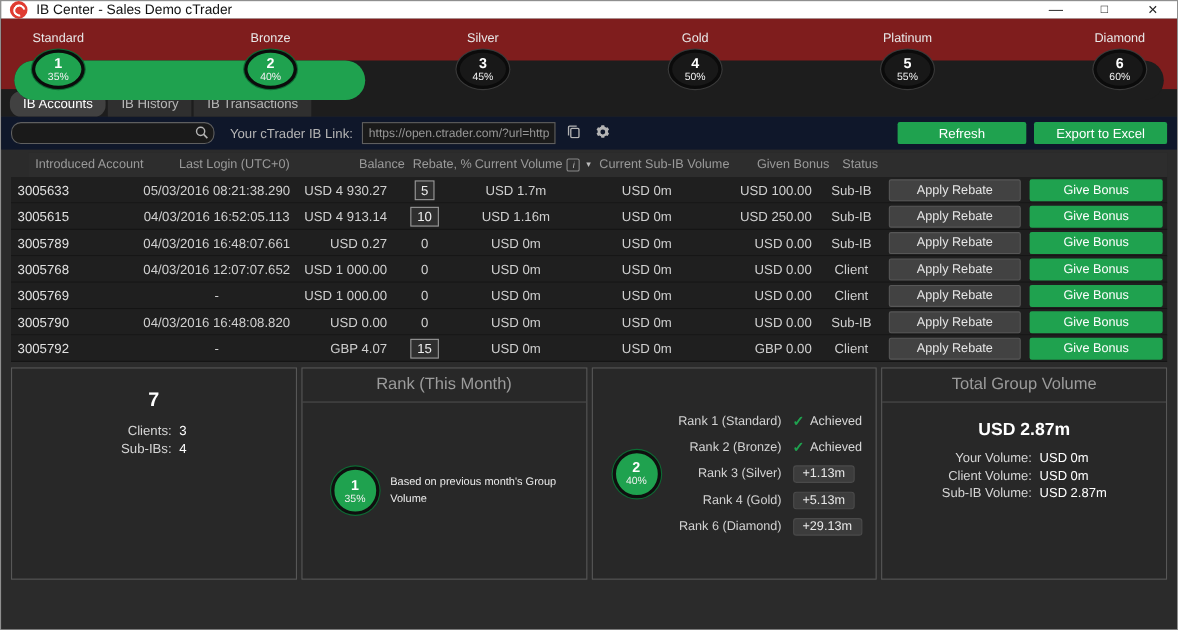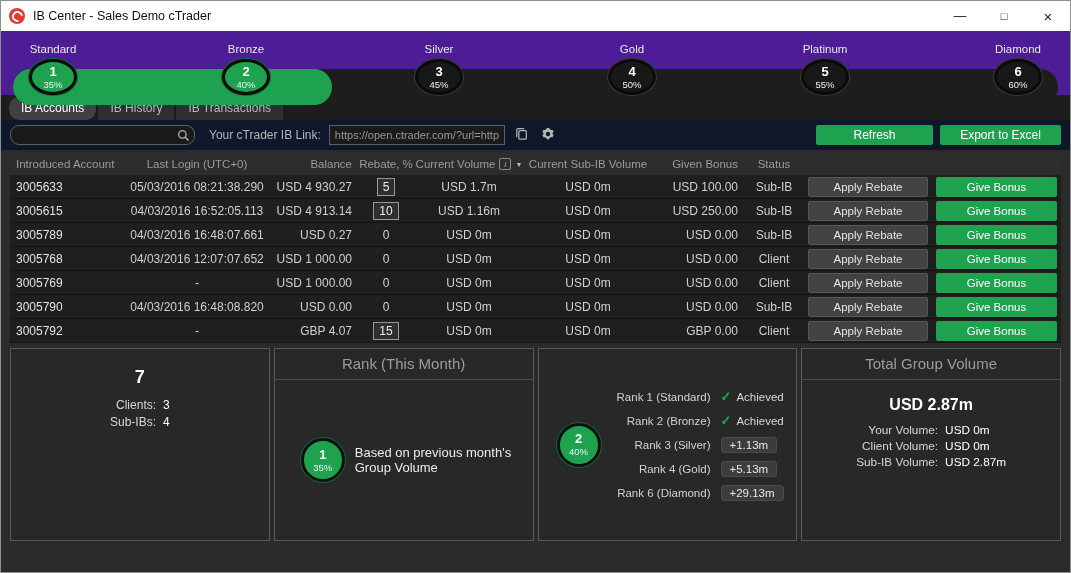--- a/index.html
+++ b/index.html
@@ -8,32 +8,32 @@
     font-family: "Liberation Sans", sans-serif;
     background: #2b2b2b;
     border: 1px solid #8f8f8f;
     overflow: hidden;
     position: relative;
     --accent-green: #1fa24f;
     --logo-red: #e03c31;
   }
 
   
-  .titlebar { height: 30px; background: #ffffff; display: flex; align-items: center; padding-left: 8px; justify-content: space-between; }
+  .titlebar { height: 16px; background: #ffffff; display: flex; align-items: center; padding-left: 8px; justify-content: space-between; }
   .logo { width: 16px; height: 16px; border-radius: 50%; background: var(--logo-red); position: relative; flex: 0 0 auto; }
   .logo::after { content: ""; position: absolute; left: 3px; top: 3px; width: 7px; height: 7px; border-radius: 50%; border: 2px solid #fff; border-right-color: transparent; transform: rotate(35deg); }
   .win-title { font-size: 12.5px; color: #111; margin-left: 8px; flex: 1; }
   .win-controls { display: flex; height: 30px; }
   .win-btn { width: 44px; height: 30px; display: flex; align-items: center; justify-content: center; color: #222; cursor: pointer; }
   .win-btn.min span { font-size: 13px; line-height: 10px; }
   .win-btn.max span { font-size: 11px; }
   .win-btn.close span { font-size: 15px; }
 
   
-  .rank-strip { position: relative; height: 64px; background: #4c1d95; }
+  .rank-strip { position: relative; height: 64px; background: #7f1d1d; }
   .rank-track { position: absolute; left: 12px; right: 12px; top: 38px; height: 36px; border-radius: 18px; background: #1d1d1d; }
   .rank-fill { height: 100%; width: 30.5%; border-radius: 18px; background: var(--accent-green); }
   .rank-cells { position: absolute; inset: 0; display: flex; justify-content: space-between; padding: 12px 20px 0; }
   .rank-cell { display: flex; flex-direction: column; align-items: center; width: 64px; }
   .rank-label { font-size: 11.5px; color: #e8e8e8; height: 16px; white-space: nowrap; }
   .rank-circle { margin-top: 4px; width: 48px; height: 48px; border-radius: 50%; background: #181818; border: 3px solid #0b0b0b; box-shadow: 0 0 0 1px #3a3a3a; display: flex; flex-direction: column; align-items: center; justify-content: center; }
   .rank-circle.achieved { background: var(--accent-green); box-shadow: 0 0 0 1px #0c6b33; }
   .rank-number { font-size: 13px; font-weight: bold; color: #fff; line-height: 14px; }
   .rank-percent { font-size: 9.5px; color: #f0f0f0; line-height: 11px; }
 
@@ -55,21 +55,21 @@
   .refresh-btn { width: 117px; }
   .export-btn { width: 121px; margin-left: -1px; }
 
   
   .table { margin: 3px 9px 0; }
   .trow, .thead {
     display: grid;
     grid-template-columns: 112px 150px 86px 56px 110px 128px 92px 1fr 128px 129px;
     align-items: center;
   }
-  .thead { height: 22px; background: #2d2d2d; font-size: 11.5px; color: #9a9a9a; }
+  .thead { height: 22px; background: #2d2d2d; font-size: 11.5px; color: #9a9a9a; margin-left: 16px; }
   .trow { height: 24px; background: #1f1f1f; border-bottom: 1px solid #141414; font-size: 12px; color: #cfcfcf; }
   .c-left { text-align: left; padding-left: 6px; }
   .c-center { text-align: center; }
   .c-right { text-align: right; padding-right: 6px; }
   .cell-account { color: #e2e2e2; }
   .th-volume { display: flex; align-items: center; justify-content: center; gap: 4px; }
   .info-box { display: inline-flex; align-items: center; justify-content: center; width: 12px; height: 12px; border: 1px solid #8a8a8a; border-radius: 2px; font-size: 8px; color: #bdbdbd; font-style: italic; }
   .caret { font-size: 7px; color: #bdbdbd; }
   .rebate-val { display: inline-block; min-width: 14px; text-align: center; }
   .rebate-val.boxed { border: 1px solid #9a9a9a; background: #2f2f2f; padding: 1px 5px; color: #eee; }
@@ -85,21 +85,21 @@
 
   .tc-body { display: flex; flex-direction: column; align-items: center; }
   .tc-total { margin-top: 18px; font-size: 18px; font-weight: bold; color: #fff; }
   .kv-grid { margin-top: 10px; display: grid; grid-template-columns: auto auto; column-gap: 7px; row-gap: 3px; font-size: 12px; }
   .kv-label { text-align: right; color: #d6d6d6; }
   .kv-value { text-align: left; color: #ffffff; }
 
   .mini-circle { width: 44px; height: 44px; border-radius: 50%; background: var(--accent-green); border: 3px solid #0f0f0f; box-shadow: 0 0 0 1px #0c6b33; display: flex; flex-direction: column; align-items: center; justify-content: center; flex: 0 0 auto; }
 
   .rtm-body { display: flex; align-items: center; padding-left: 26px; gap: 10px; }
-  .rtm-note { width: 160px; font-size: 13px; color: #ececec; line-height: 15px; }
+  .rtm-note { width: 160px; font-size: 10px; color: #ececec; line-height: 15px; }
 
   .rnm-body { display: flex; align-items: center; padding-left: 18px; gap: 12px; }
   .nm-list { display: flex; flex-direction: column; justify-content: center; }
   .nm-row { display: grid; grid-template-columns: 98px auto; column-gap: 10px; height: 24px; align-items: center; font-size: 11.5px; color: #d2d2d2; }
   .nm-label { text-align: right; white-space: nowrap; }
   .nm-value-wrap { display: flex; align-items: center; }
   .nm-check { display: none; color: var(--accent-green); font-weight: bold; font-size: 13px; margin-right: 5px; }
   .nm-row.achieved .nm-check { display: inline; }
   .nm-value { background: #3c3c3c; border: 1px solid #4a4a4a; border-radius: 3px; padding: 1px 8px; min-width: 46px; text-align: center; color: #e8e8e8; }
   .nm-row.achieved .nm-value { background: none; border: none; padding: 0; min-width: 0; color: #d8d8d8; }

